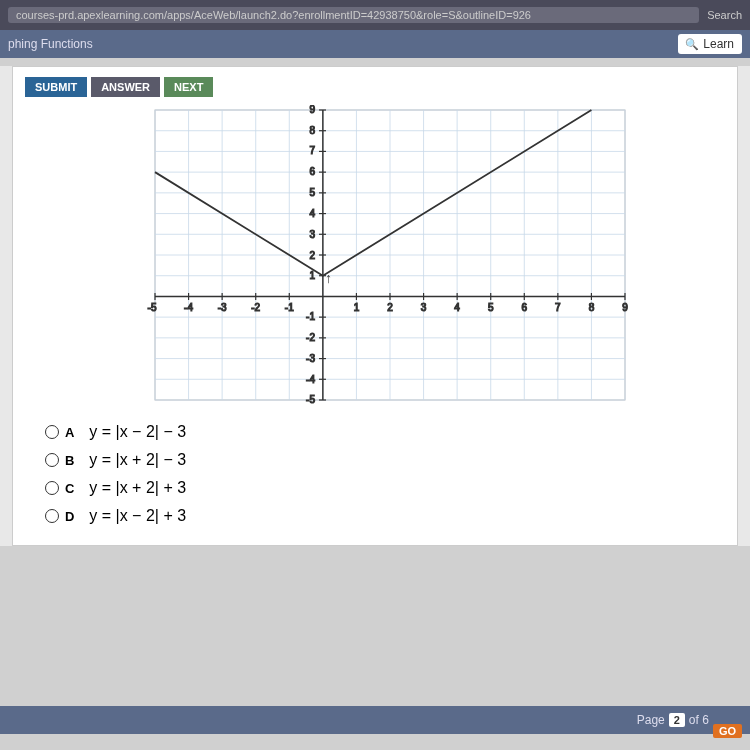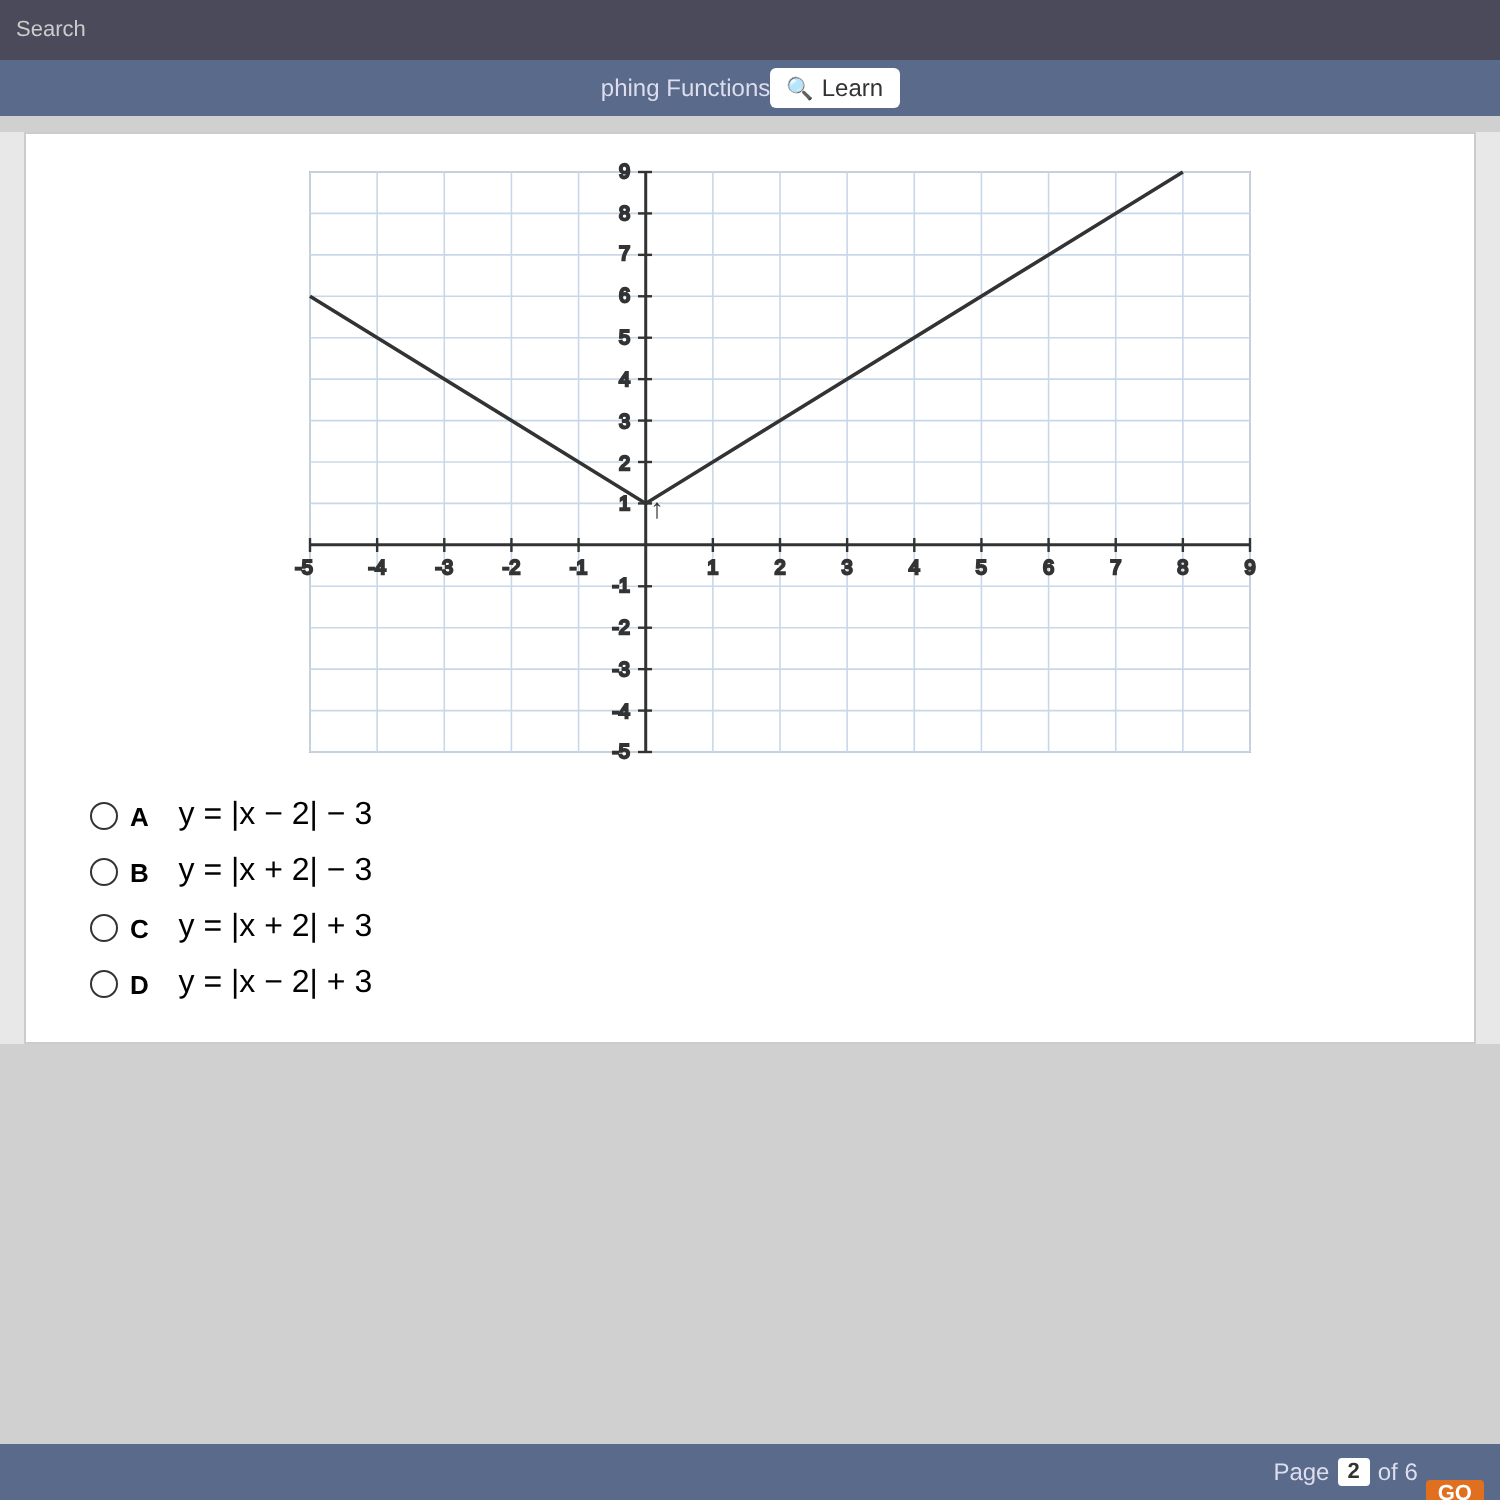--- a/index.html
+++ b/index.html
@@ -35,21 +35,21 @@
       color: #ccc;
       font-size: 11px;
     }
 
     
     .secondary-bar {
       background: #5a6a8a;
       height: 28px;
       display: flex;
       align-items: center;
-      justify-content: center;
+      justify-content: space-between;
       padding: 0 8px;
     }
     .secondary-bar-title {
       color: #dde;
       font-size: 12px;
     }
     .search-box {
       display: flex;
       align-items: center;
       background: white;
@@ -158,21 +158,21 @@
     
     .bottom-bar {
       background: #5a6a8a;
       height: 28px;
       display: flex;
       align-items: center;
       justify-content: flex-end;
       padding: 0 8px;
       gap: 4px;
       position: absolute;
-      bottom: 0;
+      bottom: 16px;
       width: 100%;
     }
     .page-text {
       color: #dde;
       font-size: 12px;
     }
     .page-num {
       background: white;
       color: #333;
       font-size: 11px;
@@ -193,34 +193,40 @@
       font-weight: bold;
       cursor: pointer;
       border-radius: 2px;
       margin-top: 22px;
     }
   </style>
 </head>
 <body>
 
 <div class="browser-bar">
+  <span class="browser-bar-url">courses-prd.apexlearning.com/apps/AceWeb/launch2.do?enrollmentID=42938750&amp;role=S&amp;outlineID=926</span>
   <span class="browser-bar-learn">Search</span>
 </div>
 
 <div class="secondary-bar">
   <span class="secondary-bar-title">phing Functions</span>
   <div class="search-box">
     <span class="search-icon-svg">🔍</span>
     <span class="search-text">Learn</span>
   </div>
 </div>
 
 <div class="main-content">
   <div class="content-panel">
 
+    <div class="toolbar">
+      <button class="btn-submit">SUBMIT</button>
+      <button class="btn-answer">ANSWER</button>
+      <button class="btn-next">NEXT</button>
+    </div>
 
     <div class="graph-container">
       <svg width="520" height="310">
 
         <rect x="40" y="5" width="470" height="290" fill="white" stroke="#bbb" stroke-width="1"></rect>
 
         <g stroke="#c8d8e8" stroke-width="0.8">
 
           <line x1="40" y1="5" x2="40" y2="295"></line>
           <line x1="73.57" y1="5" x2="73.57" y2="295"></line>

